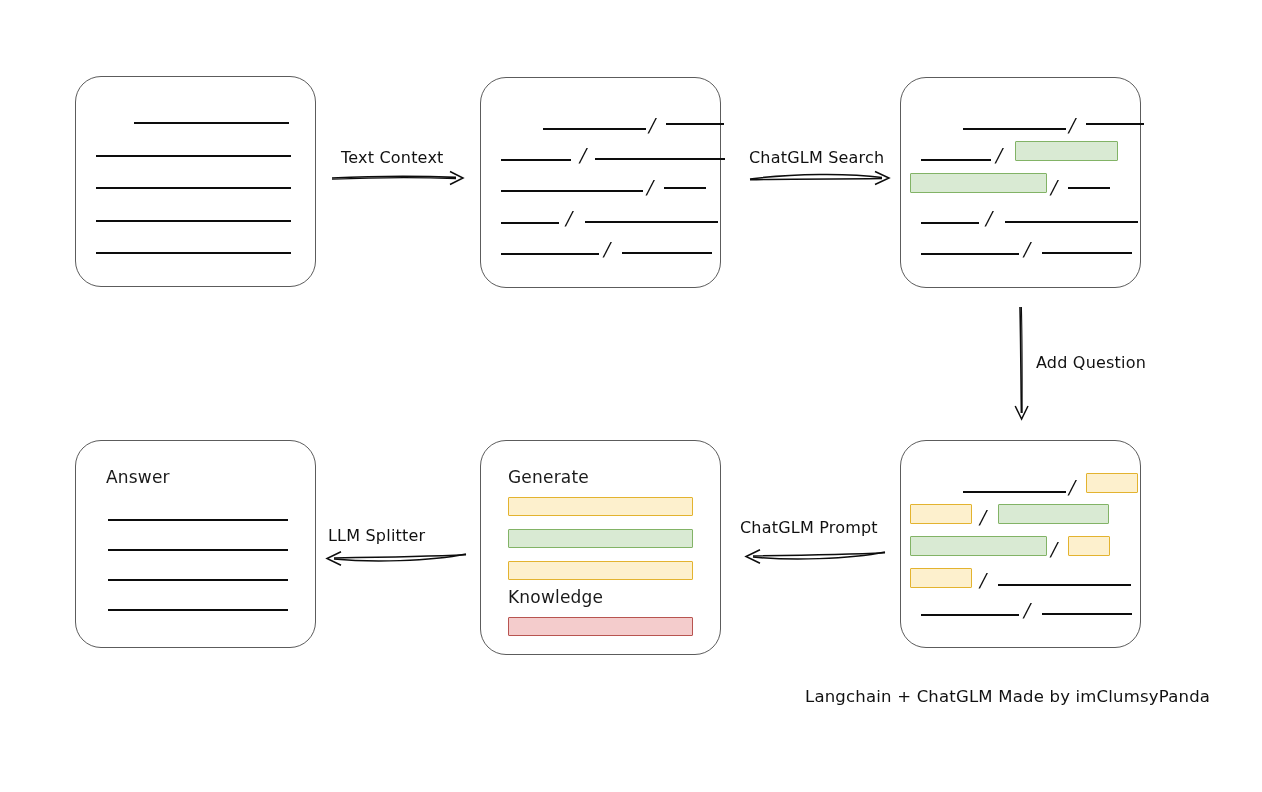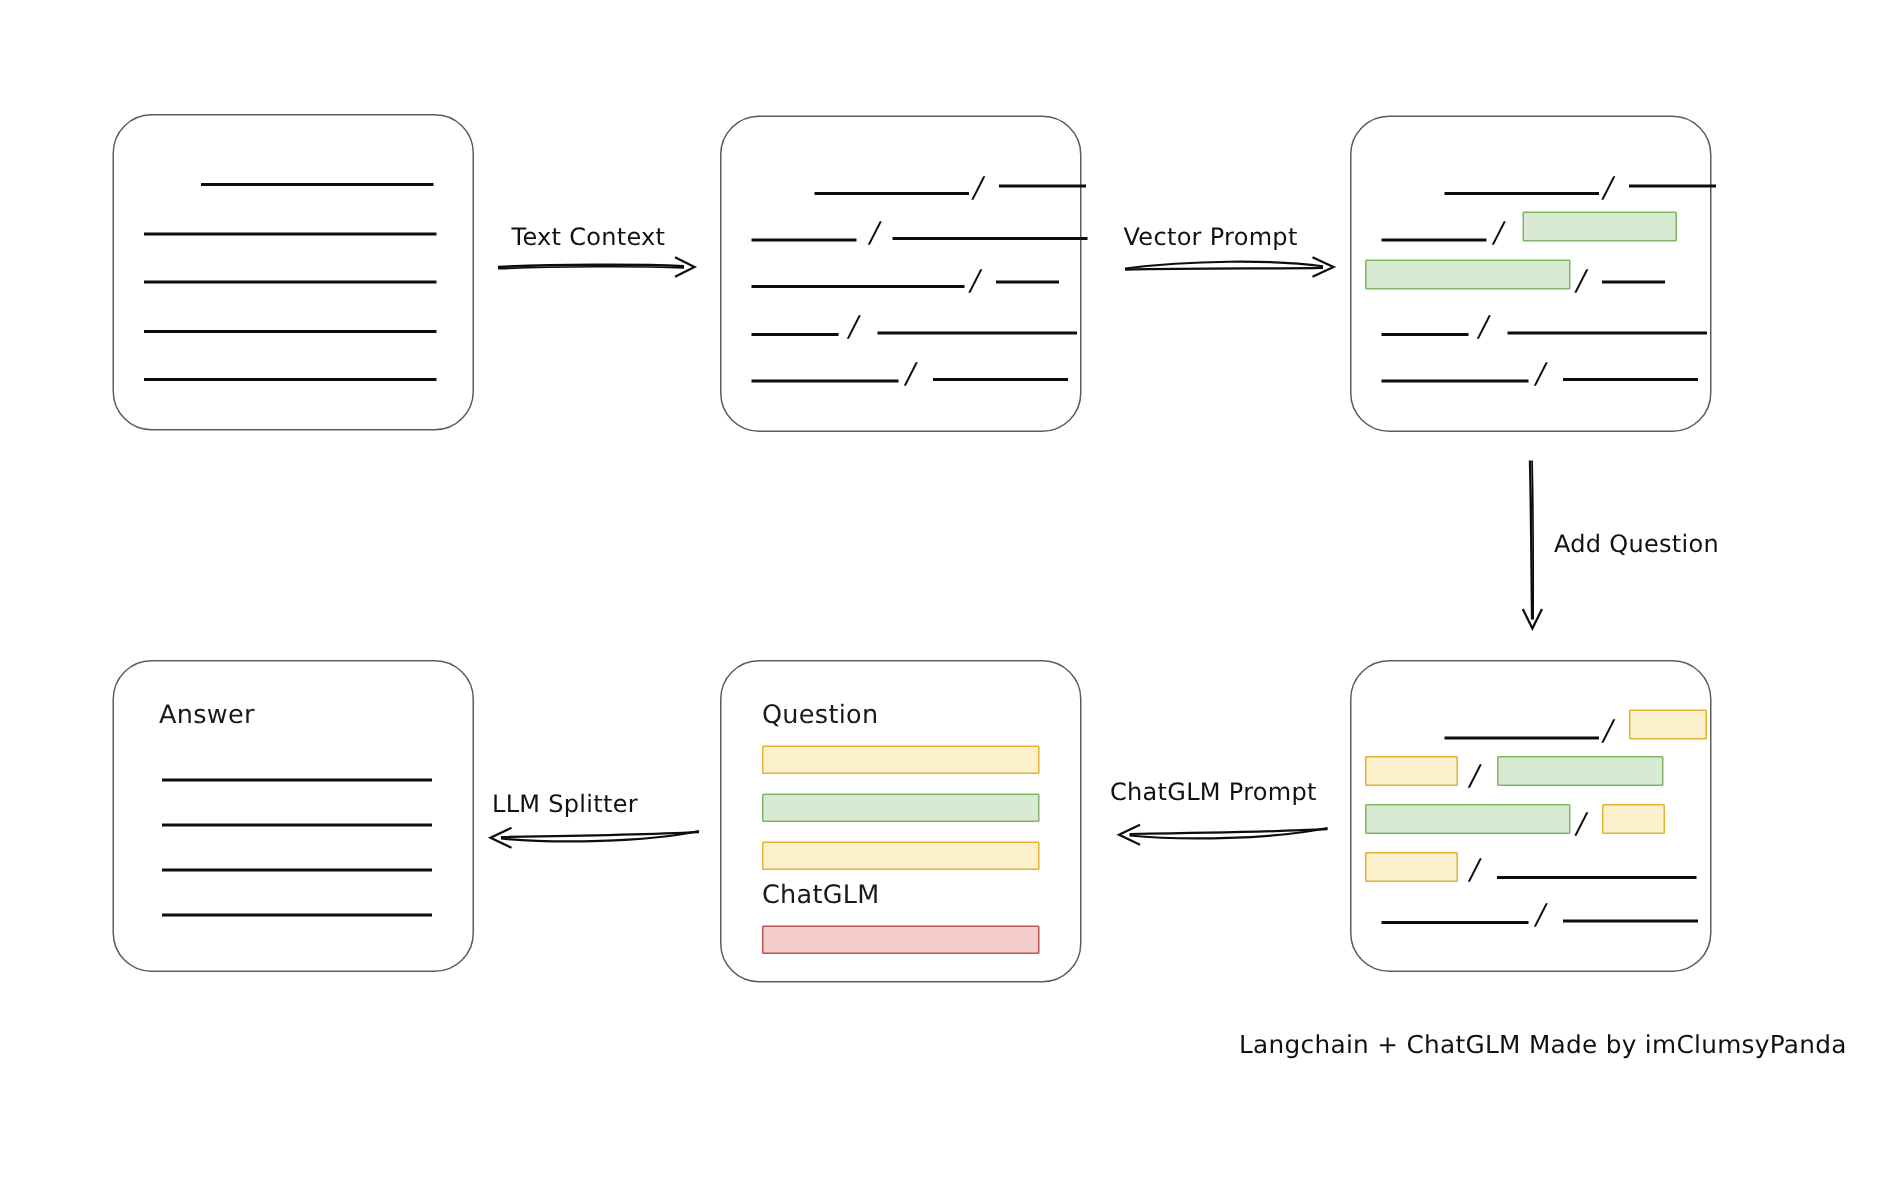--- a/index.html
+++ b/index.html
@@ -126,21 +126,21 @@
 
     <div class="rule" style="left:20px;  top:144px; width:58px;"></div>
     <div class="slash" style="left:85px;  top:131px;">/</div>
     <div class="rule" style="left:104px; top:143px; width:133px;"></div>
 
     <div class="rule" style="left:20px;  top:175px; width:98px;"></div>
     <div class="slash" style="left:123px; top:162px;">/</div>
     <div class="rule" style="left:141px; top:174px; width:90px;"></div>
   </div>
 
-  <div class="edge-label" style="left:749px; top:148px;">Vector Prompt</div>
+  <div class="edge-label" style="left:749px; top:148px;">ChatGLM Search</div>
   <svg class="arrow" width="150" height="22" style="left:748px; top:167px;">
     <path d="M2,12 C45,6.5 100,6.0 134,10.5" stroke-width="1.5"></path>
     <path d="M2,12.8 C45,11.5 100,12.2 134,11.6" stroke-width="1.5"></path>
     <polyline points="127,4.5 141,11 127,17.5" stroke-width="1.5"></polyline>
   </svg>
 
   <div class="doc-box" style="left:900px; top:77px; width:241px; height:211px;">
 
     <div class="rule" style="left:62px;  top:50px;  width:103px;"></div>
     <div class="slash" style="left:168px; top:38px;">/</div>
@@ -194,38 +194,38 @@
   </div>
 
   <div class="edge-label" style="left:740px; top:518px;">ChatGLM Prompt</div>
   <svg class="arrow" width="150" height="22" style="left:739px; top:546px;">
     <path d="M146,6 C110,13.5 50,14.5 14,11" stroke-width="1.5"></path>
     <path d="M146,6.8 C110,8.5 50,9.5 14,10" stroke-width="1.5"></path>
     <polyline points="21,3.8 7,10.5 21,17.2" stroke-width="1.5"></polyline>
   </svg>
 
   <div class="doc-box" style="left:480px; top:440px; width:241px; height:215px;">
-    <div class="box-title" style="left:27px; top:26px;">Question</div>
+    <div class="box-title" style="left:27px; top:26px;">Generate</div>
     <div class="bar chip-yellow" style="left:27px; top:56px;  width:185px;"></div>
     <div class="bar chip-green" style="left:27px; top:88px;  width:185px;"></div>
     <div class="bar chip-yellow" style="left:27px; top:120px; width:185px;"></div>
-    <div class="box-title" style="left:27px; top:146px;">ChatGLM</div>
+    <div class="box-title" style="left:27px; top:146px;">Knowledge</div>
     <div class="bar chip-red" style="left:27px; top:176px; width:185px;"></div>
   </div>
 
   <div class="edge-label" style="left:328px; top:526px;">LLM Splitter</div>
   <svg class="arrow" width="150" height="22" style="left:320px; top:548px;">
     <path d="M146,6 C110,13.5 50,14.5 14,11" stroke-width="1.5"></path>
     <path d="M146,6.8 C110,8.5 50,9.5 14,10" stroke-width="1.5"></path>
     <polyline points="21,3.8 7,10.5 21,17.2" stroke-width="1.5"></polyline>
   </svg>
 
   <div class="doc-box" style="left:75px; top:440px; width:241px; height:208px;">
     <div class="box-title" style="left:30px; top:26px;">Answer</div>
     <div class="rule" style="left:32px; top:78px;  width:180px;"></div>
     <div class="rule" style="left:32px; top:108px; width:180px;"></div>
     <div class="rule" style="left:32px; top:138px; width:180px;"></div>
     <div class="rule" style="left:32px; top:168px; width:180px;"></div>
   </div>
 
-  <div class="caption" style="left:826px; top:687px;text-align:center;">Langchain + ChatGLM Made by imClumsyPanda</div>
+  <div class="caption" style="left:805px; top:687px;text-align:center;">Langchain + ChatGLM Made by imClumsyPanda</div>
 
 </div>
 
 </body></html>

